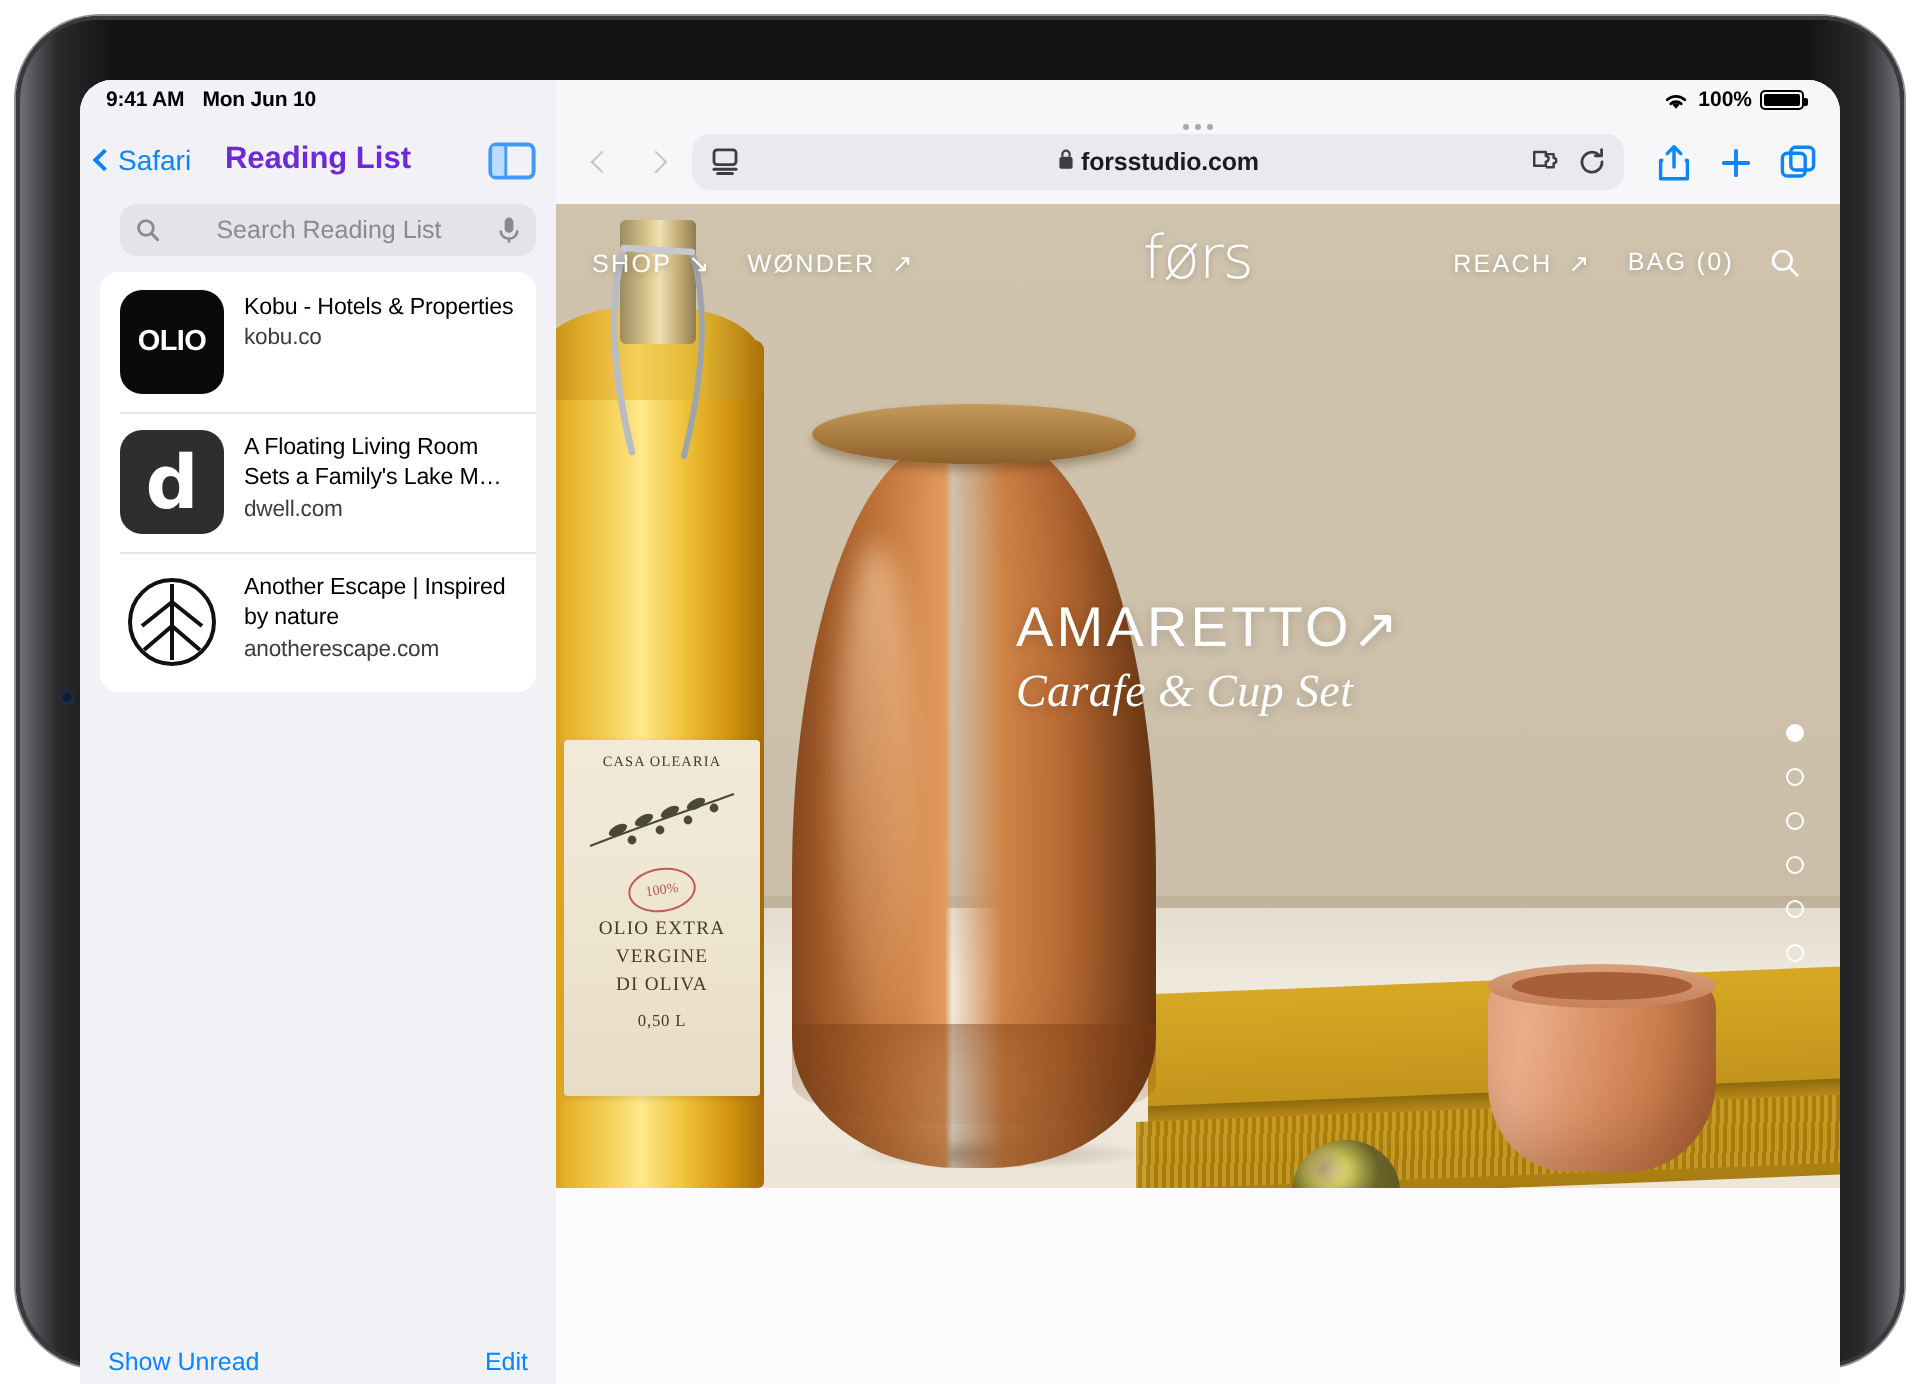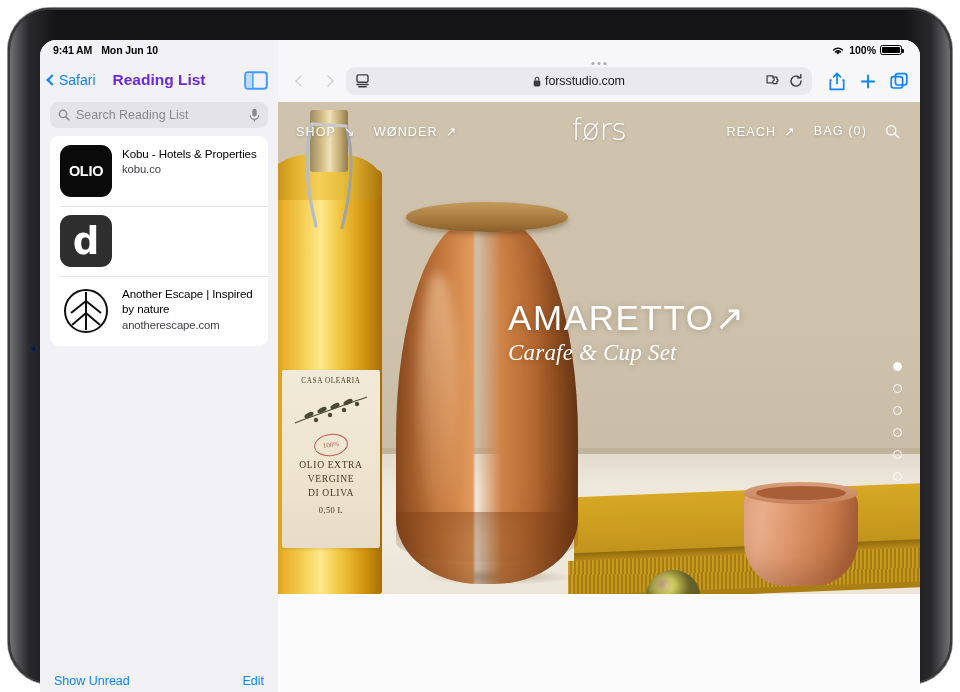--- a/index.html
+++ b/index.html
@@ -70,21 +70,21 @@
     position: absolute; left: 0; right: 0; text-align: center;
     font-size: 15.5px; font-weight: 700; color: #6d28d9;
     pointer-events: none;
   }
   .sb-toggle {
     margin-left: auto; position: relative; z-index: 2;
     width: 24px; height: 19px;
   }
   .sb-toggle svg { display: block; }
 
-  .search-wrap { padding: 2px 10px 8px 10px; }
+  .search-wrap { padding: 2px 10px 8px 20px; text-align: center; }
   .search-field {
     height: 26px; border-radius: 8px; background: #e3e3e8;
     display: flex; align-items: center; gap: 6px; padding: 0 8px;
   }
   .search-field .ph {
     font-size: 12.5px; color: #8a8a8e; flex: 1;
   }
   .mag { width: 12px; height: 12px; flex: 0 0 12px; }
   .mic { width: 11px; height: 14px; flex: 0 0 11px; }
 
@@ -170,22 +170,23 @@
   .chev.left { transform: rotate(-135deg); margin-left: 3px; }
   .chev.right { transform: rotate(45deg); margin-right: 3px; }
 
   .urlbar {
     flex: 1; height: 28px; border-radius: 9px; background: #e9e9ee;
     display: flex; align-items: center; padding: 0 9px; gap: 8px;
     position: relative; min-width: 0;
   }
   .url-center {
     position: absolute; left: 0; right: 0; display: flex;
-    align-items: center; justify-content: center; gap: 4px;
+    justify-content: center; gap: 4px;
     pointer-events: none;
+    font-weight: bold;
   }
   .url-text { font-size: 12.5px; color: #1c1c1e; letter-spacing: -0.1px; }
   .lock { width: 8px; height: 11px; }
   .aa-icon { width: 15px; height: 14px; flex: 0 0 15px; z-index: 2; }
   .url-right { margin-left: auto; display: flex; align-items: center; gap: 9px; z-index: 2; }
   .puzzle, .reload { width: 14px; height: 14px; }
 
   .tb-actions { display: flex; align-items: center; gap: 13px; padding-left: 12px; }
   .share, .plus, .tabs { width: 18px; height: 19px; }
 
@@ -352,21 +353,21 @@
     pointer-events: none; top: 10px;
   }
   .nav-search { width: 15px; height: 15px; }
 
   
   .hero-text {
     position: absolute; left: 230px; top: 196px; z-index: 6;
     color: #fff; text-shadow: 0 1px 6px rgba(60,35,15,0.25);
   }
   .hero-title {
-    font-size: 35px; letter-spacing: 1.6px; font-weight: 400;
+    font-size: 28px; letter-spacing: 1.6px; font-weight: 400;
     display: inline-flex; align-items: flex-start;
   }
   .hero-sub {
     font-family: "Liberation Serif", serif; font-style: italic;
     font-size: 23px; margin-top: 2px; letter-spacing: 0.2px;
   }
 
   .dots {
     position: absolute; right: 18px; top: 260px; z-index: 6;
     display: flex; flex-direction: column; gap: 13px; align-items: center;
@@ -439,20 +440,24 @@
           </div>
           <div class="row-txt">
             <div class="row-title">Kobu - Hotels &amp; Properties</div>
             <div class="row-url">kobu.co</div>
           </div>
         </div>
 
         <div class="row">
           <div class="fav fav-dwell">
             <span>d</span>
+          </div>
+          <div class="row-txt">
+            <div class="row-title">A Floating Living Room Sets a Family's Lake M…</div>
+            <div class="row-url">dwell.com</div>
           </div>
         </div>
 
         <div class="row">
           <div class="fav fav-ae">
             <svg viewBox="0 0 46 46" width="46" height="46" aria-hidden="true">
               <circle cx="23" cy="23" r="21" fill="none" stroke="#111" stroke-width="2"></circle>
               <line x1="23" y1="4" x2="23" y2="42" stroke="#111" stroke-width="2"></line>
               <line x1="23" y1="13" x2="8" y2="25" stroke="#111" stroke-width="2"></line>
               <line x1="23" y1="13" x2="38" y2="25" stroke="#111" stroke-width="2"></line>

